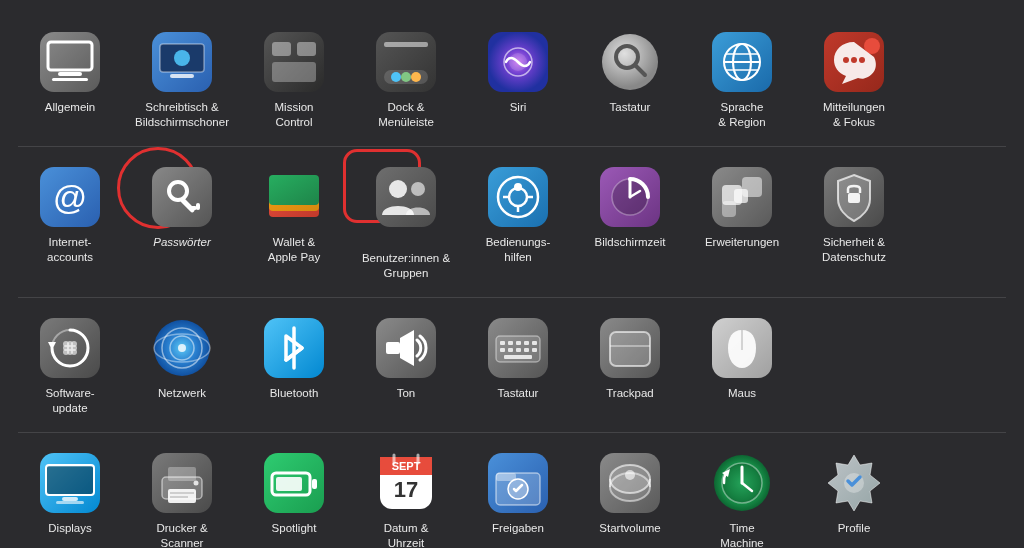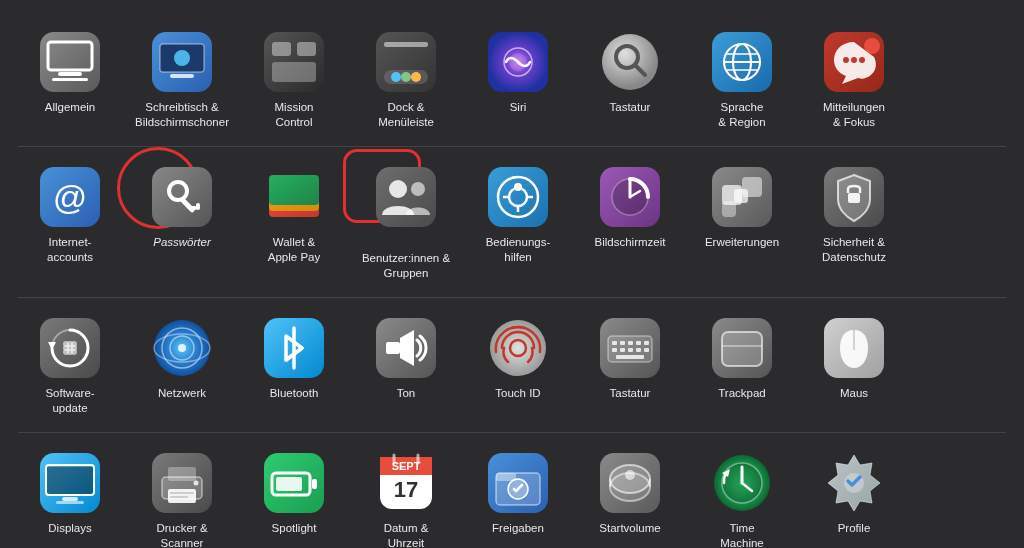--- a/index.html
+++ b/index.html
@@ -478,41 +478,20 @@
           <rect width="60" height="60" rx="14" fill="url(#tonGrad)"></rect>
           <rect x="10" y="24" width="14" height="12" rx="2" fill="white"></rect>
           <path d="M24 20 L38 12 L38 48 L24 40 Z" fill="white"></path>
           <path d="M41 22 C46 26 46 34 41 38" fill="none" stroke="white" stroke-width="3" stroke-linecap="round"></path>
           <path d="M44 18 C52 24 52 36 44 42" fill="none" stroke="white" stroke-width="3" stroke-linecap="round"></path>
         </svg>
       </div>
       <span class="icon-label">Ton</span>
     </div>
 
-    <div class="grid-item">
-      <div class="icon-wrap">
-        <svg width="60" height="60" viewBox="0 0 60 60">
-          <defs>
-            <radialGradient id="tidGrad" cx="50%" cy="50%" r="50%">
-              <stop offset="0%" stop-color="#e0e0e0"></stop>
-              <stop offset="100%" stop-color="#9a9a9a"></stop>
-            </radialGradient>
-          </defs>
-          <circle cx="30" cy="30" r="28" fill="url(#tidGrad)"></circle>
-          <circle cx="30" cy="30" r="8" fill="none" stroke="#c0392b" stroke-width="2.5"></circle>
-          <path d="M30 14 A16 16 0 0 1 46 30" fill="none" stroke="#c0392b" stroke-width="2.5" stroke-linecap="round"></path>
-          <path d="M30 14 A16 16 0 0 0 14 30" fill="none" stroke="#c0392b" stroke-width="2.5" stroke-linecap="round"></path>
-          <path d="M20 44 A14 14 0 0 1 16 30" fill="none" stroke="#c0392b" stroke-width="2.5" stroke-linecap="round"></path>
-          <path d="M40 44 A14 14 0 0 0 44 30" fill="none" stroke="#c0392b" stroke-width="2.5" stroke-linecap="round"></path>
-          <path d="M24 10 A22 22 0 0 1 52 34" fill="none" stroke="#c0392b" stroke-width="2.5" stroke-linecap="round"></path>
-          <path d="M36 10 A22 22 0 0 0 8 34" fill="none" stroke="#c0392b" stroke-width="2.5" stroke-linecap="round"></path>
-        </svg>
-      </div>
-      <span class="icon-label">Touch ID</span>
-    </div>
 
     <div class="grid-item">
       <div class="icon-wrap">
         <svg width="60" height="60" viewBox="0 0 60 60">
           <defs>
               <linearGradient id="tastGrad" x1="0" y1="0" x2="1" y2="1">
                 <stop offset="0%" stop-color="#8a8a8a"></stop>
                 <stop offset="100%" stop-color="#555"></stop>
               </linearGradient>
             </defs>

